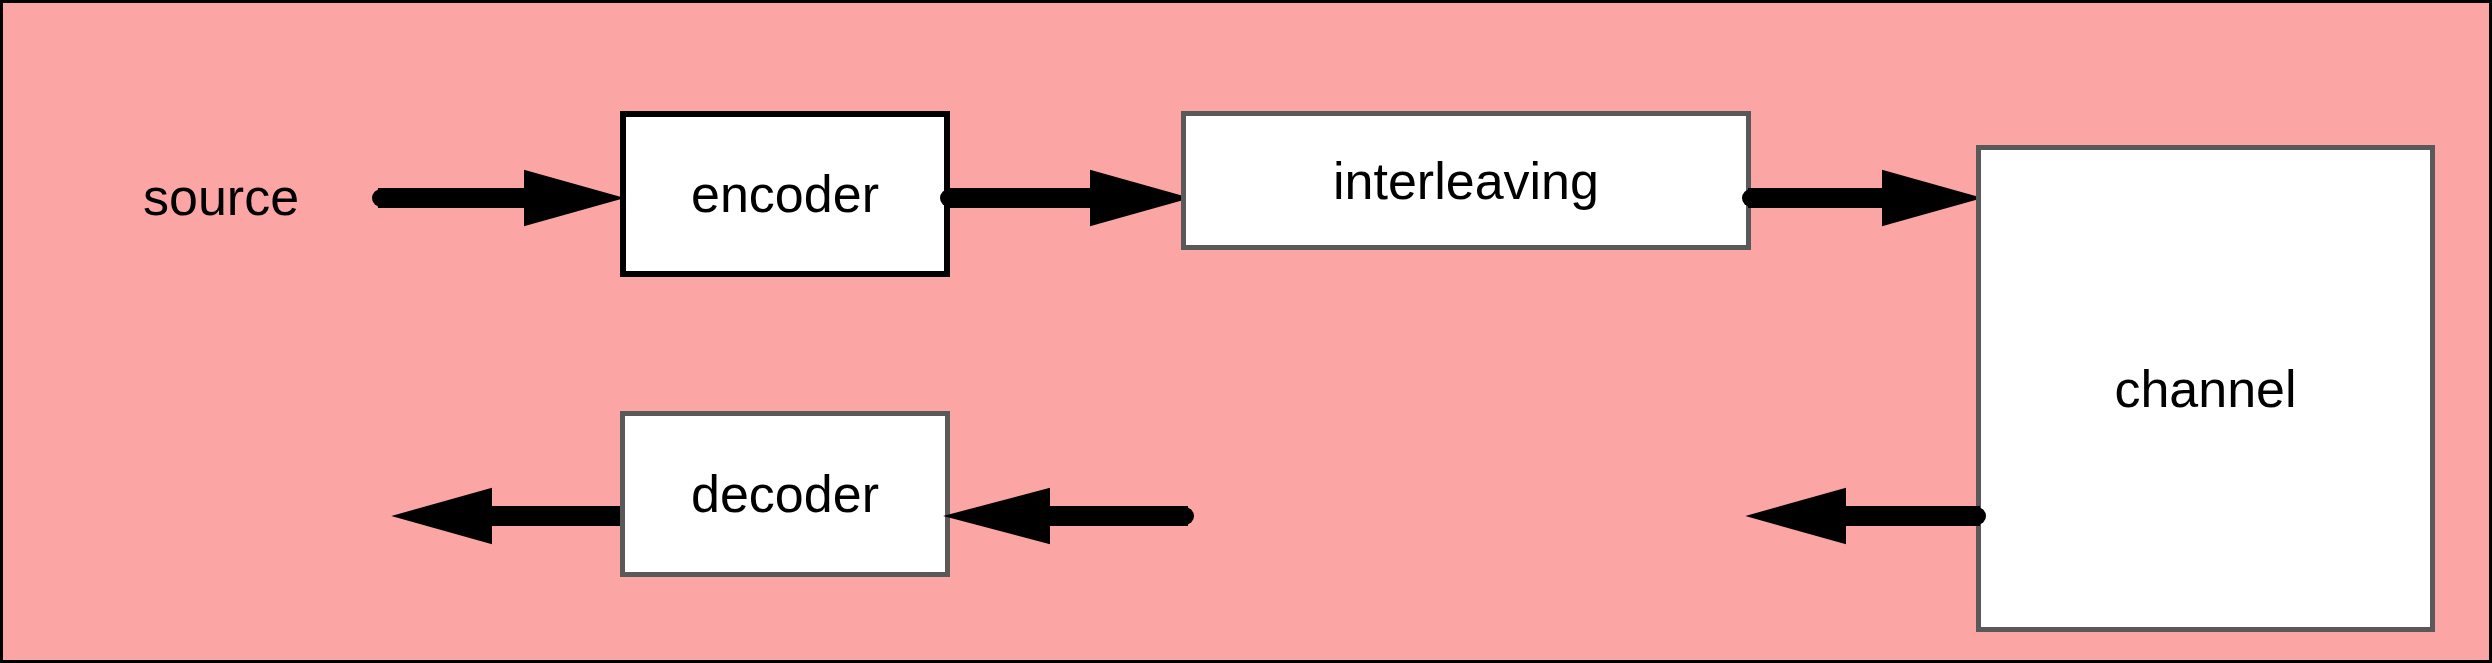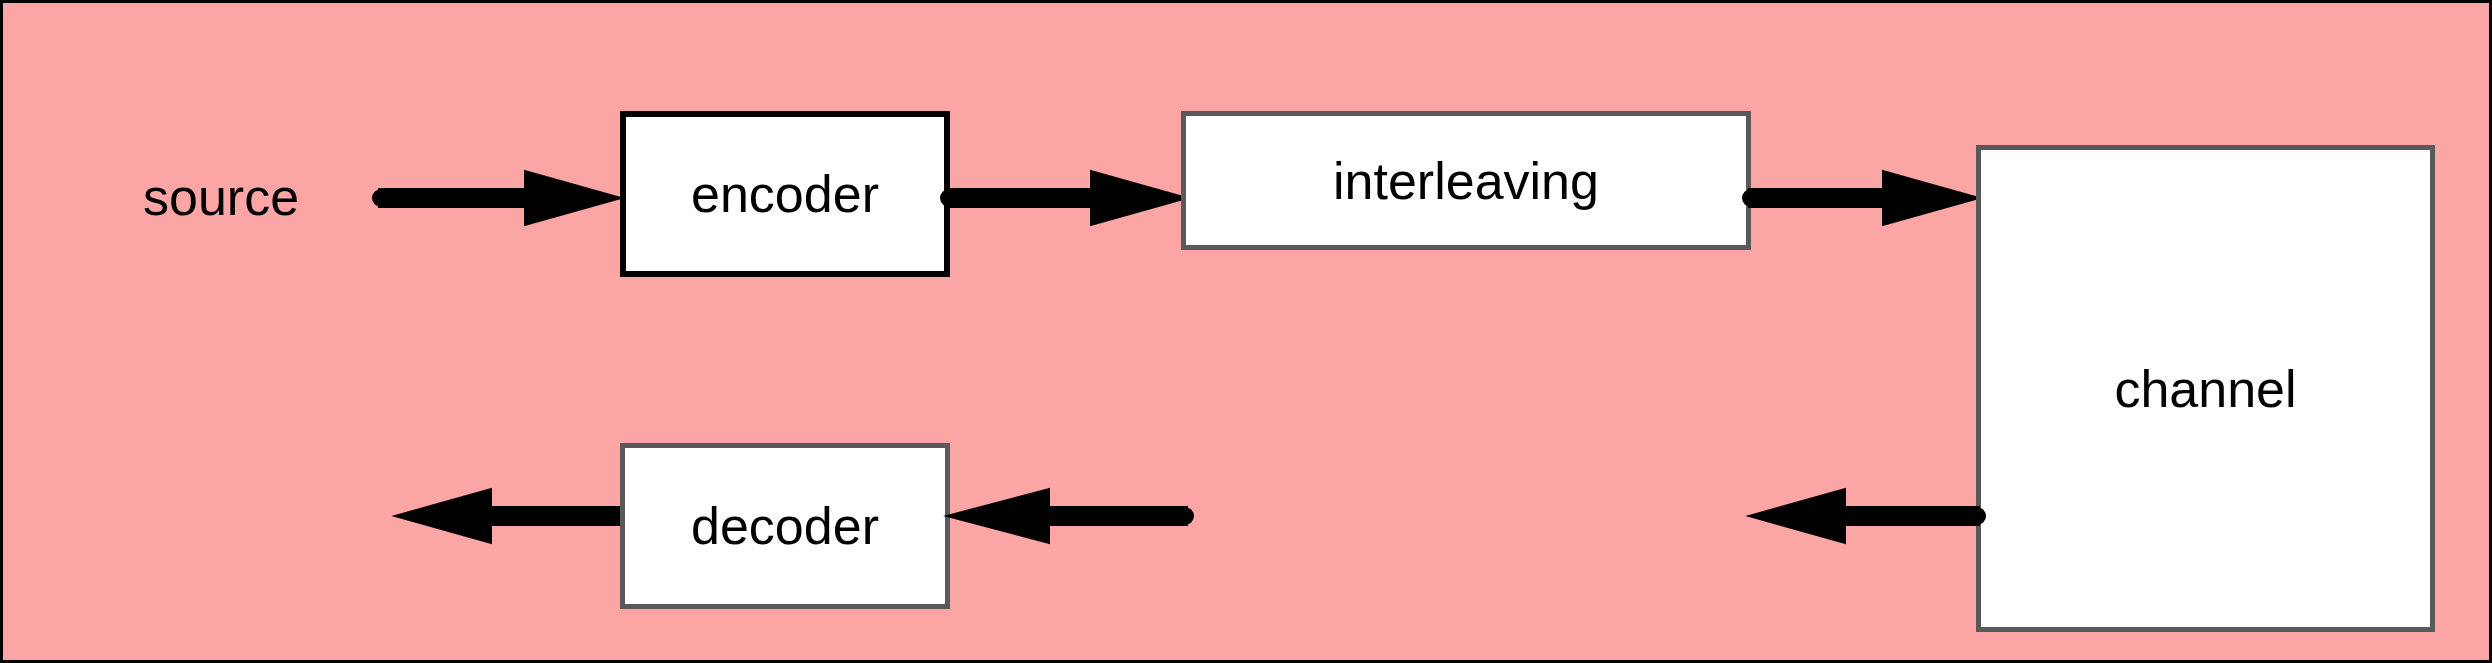--- a/index.html
+++ b/index.html
@@ -96,21 +96,21 @@
   </div>
 
 
   <div class="arrow" style="left:388px; top:478px;">
     <svg width="238" height="70" viewBox="0 0 238 70" aria-hidden="true">
       <path d="M234,26 L100,26 L100,8 L4,35 L100,62 L100,44 L234,44 Z" fill="#000000" stroke="#000000" stroke-width="2" stroke-linejoin="miter"></path>
       <circle cx="232" cy="35" r="9" fill="#000000"></circle>
     </svg>
   </div>
 
-  <div class="node-box border-gray" style="left:617px; top:440px; width:330px; height:166px;">
+  <div class="node-box border-gray" style="left:617px; top:408px; width:330px; height:166px;">
     <span class="node-label">decoder</span>
   </div>
 
   <div class="arrow" style="left:940px; top:478px;">
     <svg width="248" height="70" viewBox="0 0 248 70" aria-hidden="true">
       <path d="M244,26 L106,26 L106,8 L4,35 L106,62 L106,44 L244,44 Z" fill="#000000" stroke="#000000" stroke-width="2" stroke-linejoin="miter"></path>
       <circle cx="242" cy="35" r="9" fill="#000000"></circle>
     </svg>
   </div>
 

